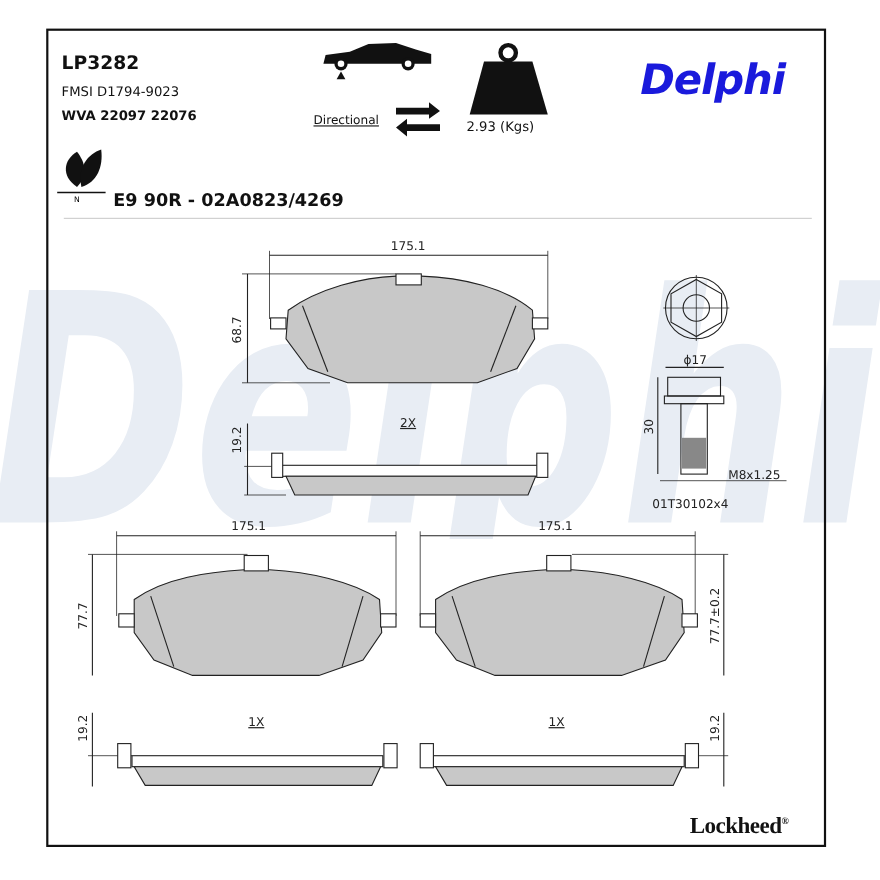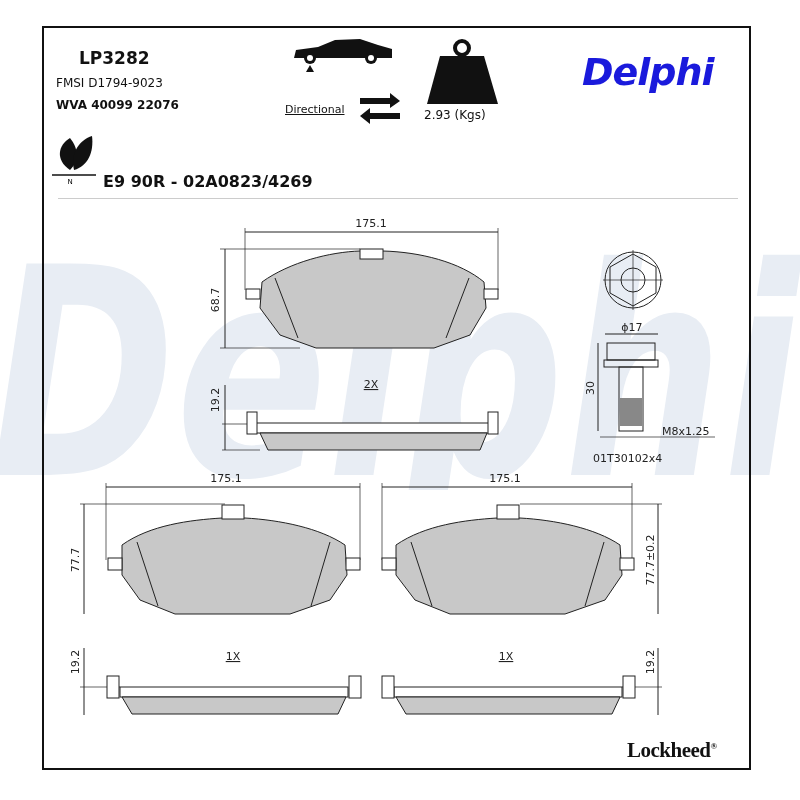--- a/index.html
+++ b/index.html
@@ -1,20 +1,20 @@
 <!DOCTYPE html>
 <html><head>
 <meta charset="utf-8">
 <style>
   html,body{margin:0;padding:0;background:#fff;}
   body{width:800px;height:800px;position:relative;overflow:hidden;font-family:"DejaVu Sans",sans-serif;}
   .frame{position:absolute;left:42px;top:26px;width:709px;height:744px;border:2px solid #111;box-sizing:border-box;}
   .wm{position:absolute;left:0;top:250px;width:800px;height:240px;}
   .txt{position:absolute;color:#111;white-space:nowrap;}
-  .part{left:56px;top:48px;font-size:17px;font-weight:bold;margin-left:23px;}
+  .part{left:56px;top:48px;font-size:17px;font-weight:bold;}
   .fmsi{left:56px;top:76px;font-size:12px;font-weight:normal;}
   .wva{left:56px;top:98px;font-size:12px;font-weight:bold;}
   .ece{left:103px;top:172px;font-size:16px;font-weight:bold;}
   .dir{left:285px;top:103px;font-size:11px;text-decoration:underline;}
   .weight{left:424px;top:108px;font-size:12px;font-weight:normal;}
   .brand{left:582px;top:50px;font-size:38px;font-weight:bold;color:#1a1adc;letter-spacing:-1px;font-style:italic;}
   .lockheed{left:627px;top:738px;font-size:21px;font-weight:bold;font-family:Liberation Serif, serif;letter-spacing:-0.5px;}
   .lockheed sup{font-size:9px;}
   .sep{position:absolute;left:58px;top:198px;width:680px;height:1px;background:#ccc;}
   svg.draw{position:absolute;left:0;top:0;}
@@ -24,21 +24,21 @@
 <body>
 
 <svg class="wm" viewBox="0 0 800 240">
   <text x="-10" y="225" font-family="DejaVu Sans, sans-serif" font-weight="bold" font-style="italic" font-size="290" fill="#e8edf4" textLength="810" lengthAdjust="spacingAndGlyphs">Delphi</text>
 </svg>
 
 <div class="frame"></div>
 
 <div class="txt part">LP3282</div>
 <div class="txt fmsi">FMSI D1794-9023</div>
-<div class="txt wva">WVA 40099 22076</div>
+<div class="txt wva">WVA 22097 22076</div>
 <div class="txt ece">E9 90R - 02A0823/4269</div>
 <div class="txt dir">Directional</div>
 <div class="txt weight">2.93 (Kgs)</div>
 <div class="txt brand">Delphi</div>
 <div class="txt lockheed"><span>Lockheed</span><sup>®</sup></div>
 <div class="sep"></div>
 
 <svg class="draw" width="800" height="800" viewBox="0 0 800 800">
 
   <g>

